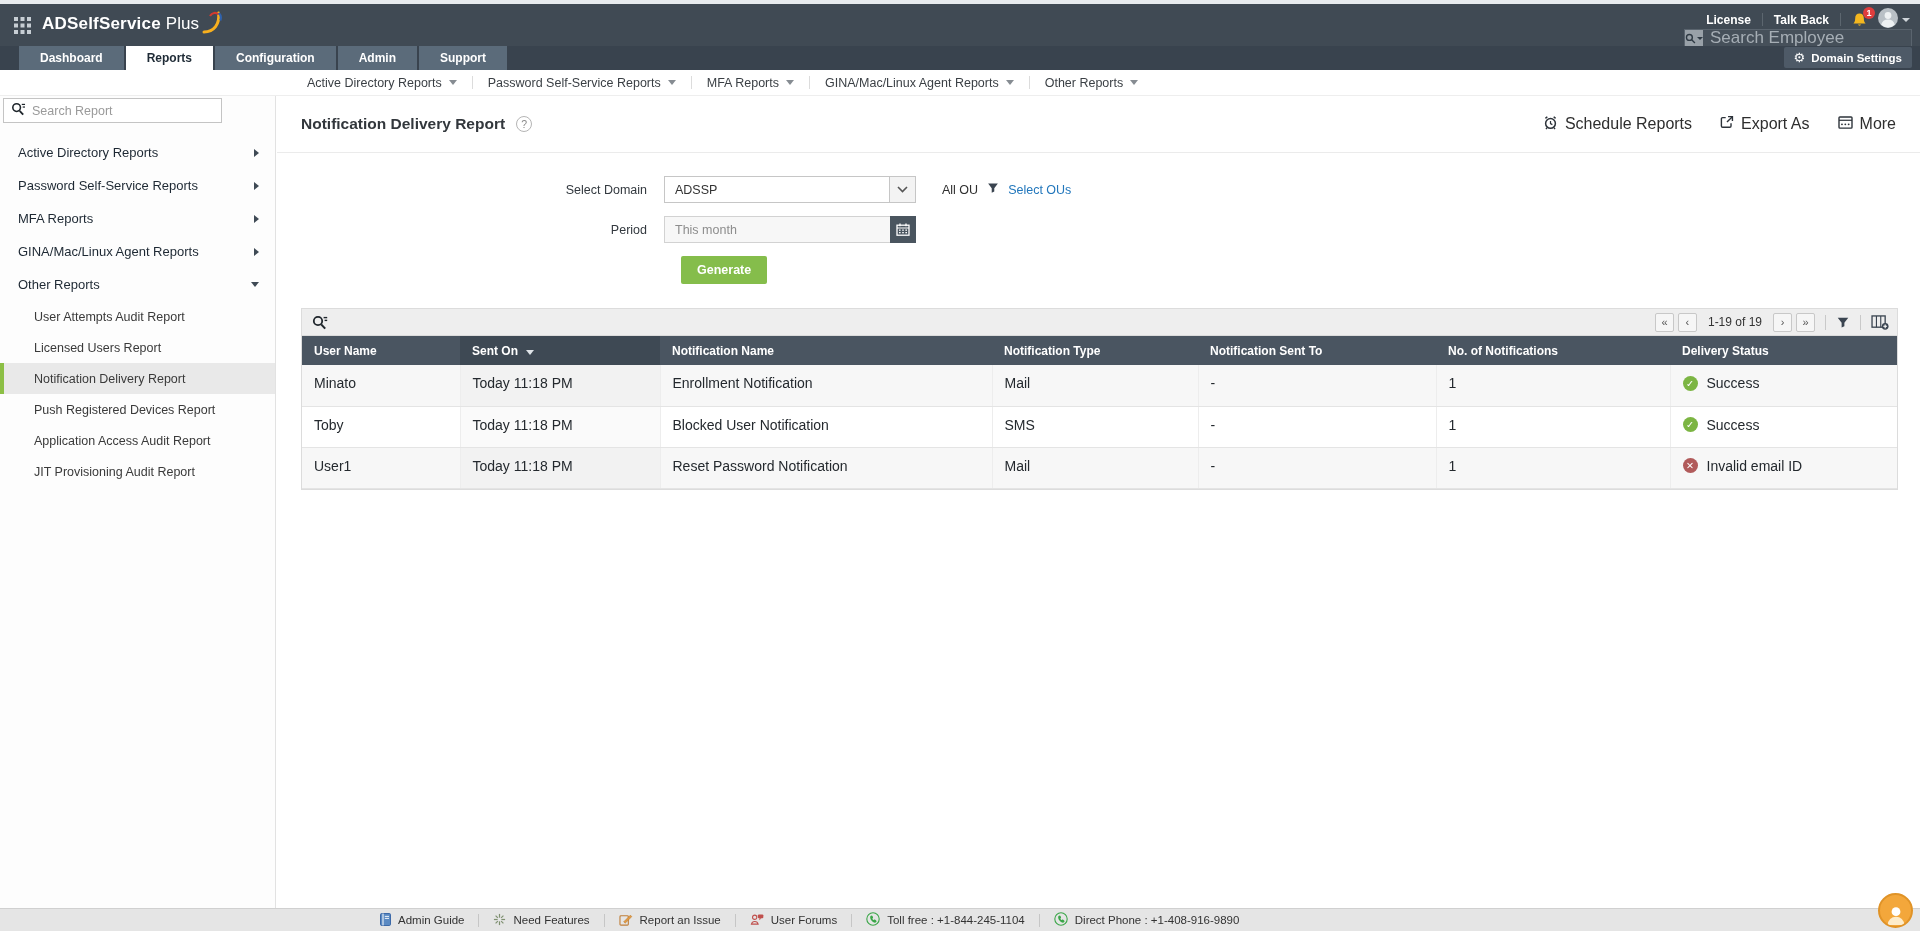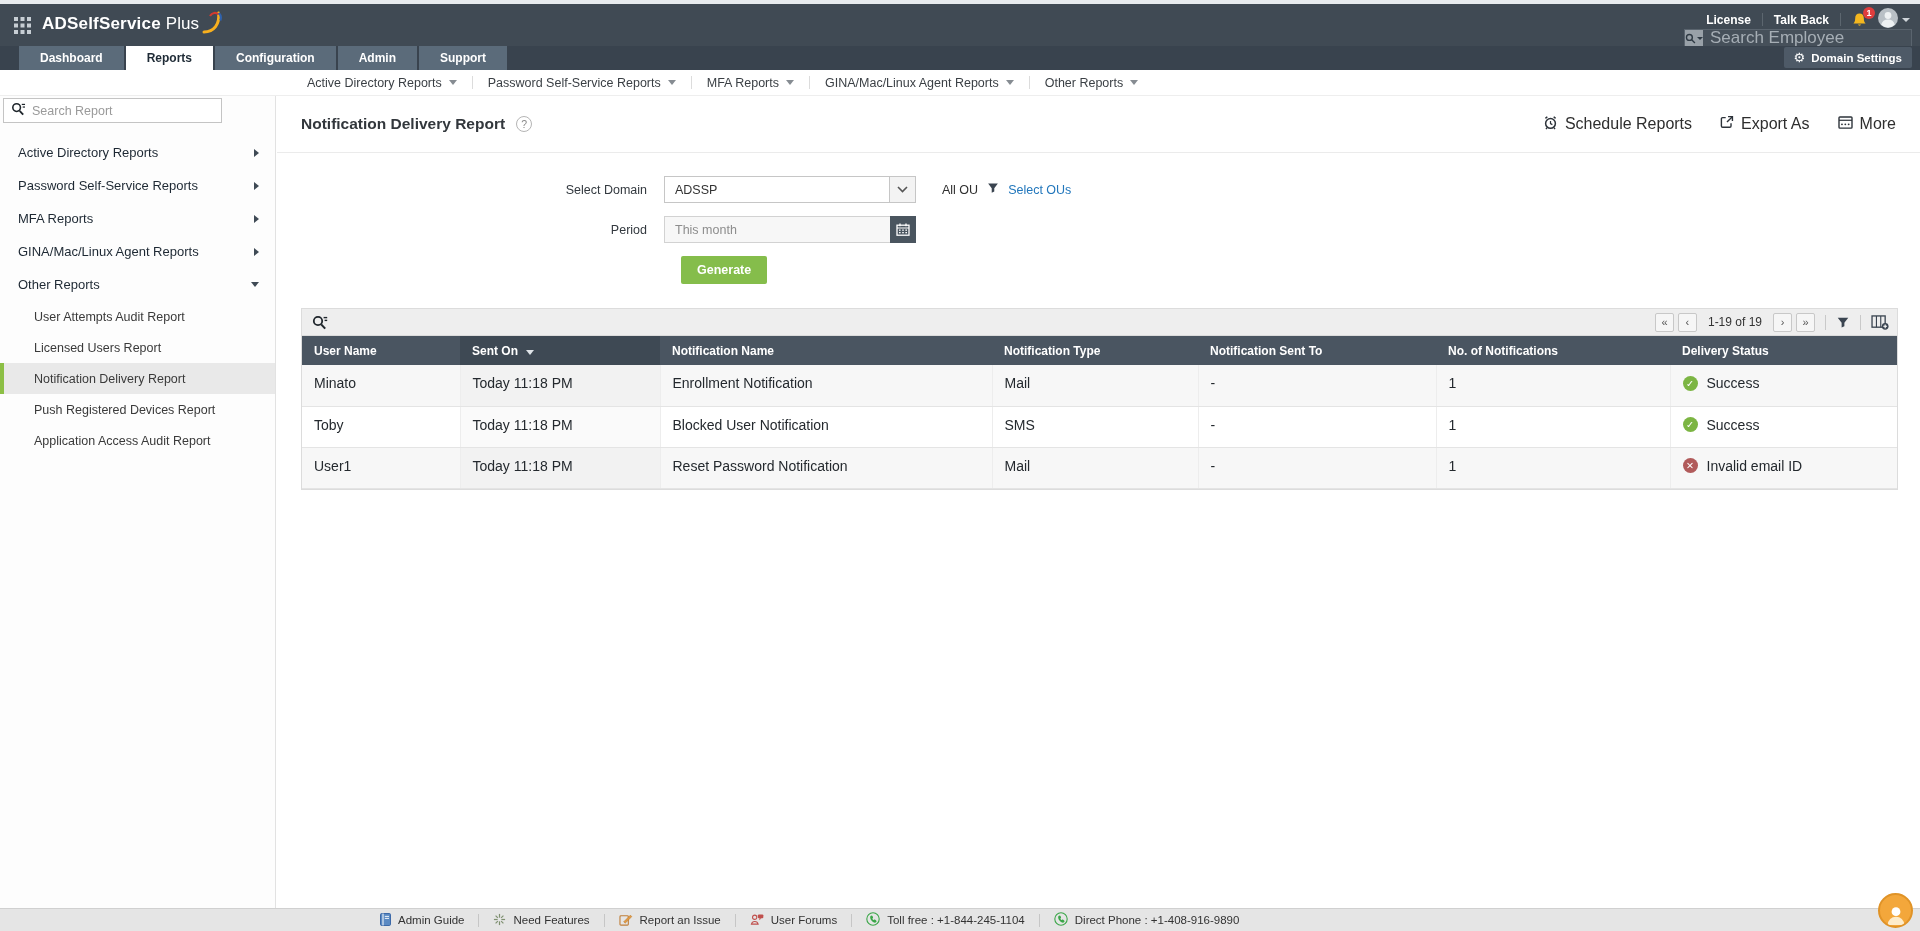--- a/index.html
+++ b/index.html
@@ -226,20 +226,21 @@
       </div>
     <div class="side-item">
         <span>Other Reports</span>
         <span class="arr arr-d"></span>
       </div>
     <div class="side-sub">User Attempts Audit Report</div>
     <div class="side-sub">Licensed Users Report</div>
     <div class="side-sub selected">Notification Delivery Report</div>
     <div class="side-sub">Push Registered Devices Report</div>
     <div class="side-sub">Application Access Audit Report</div>
+    <div class="side-sub">JIT Provisioning Audit Report</div>
   </div>
 </div>
 
 <div class="main">
   <div class="main-header">
     <span class="page-title">Notification Delivery Report</span>
     <span class="help">?</span>
     <div class="header-actions">
       <span class="action">
         <span><svg width="15" height="15" viewBox="0 0 16 16">

